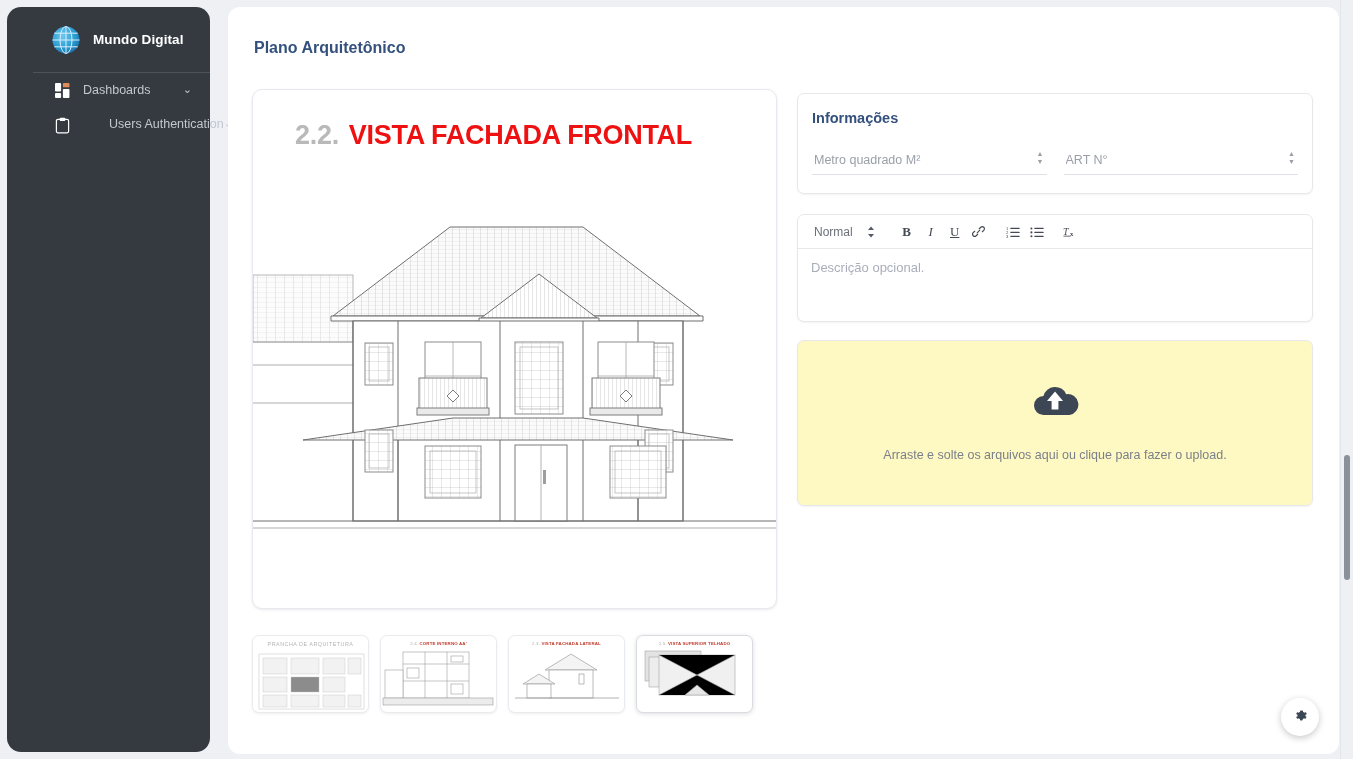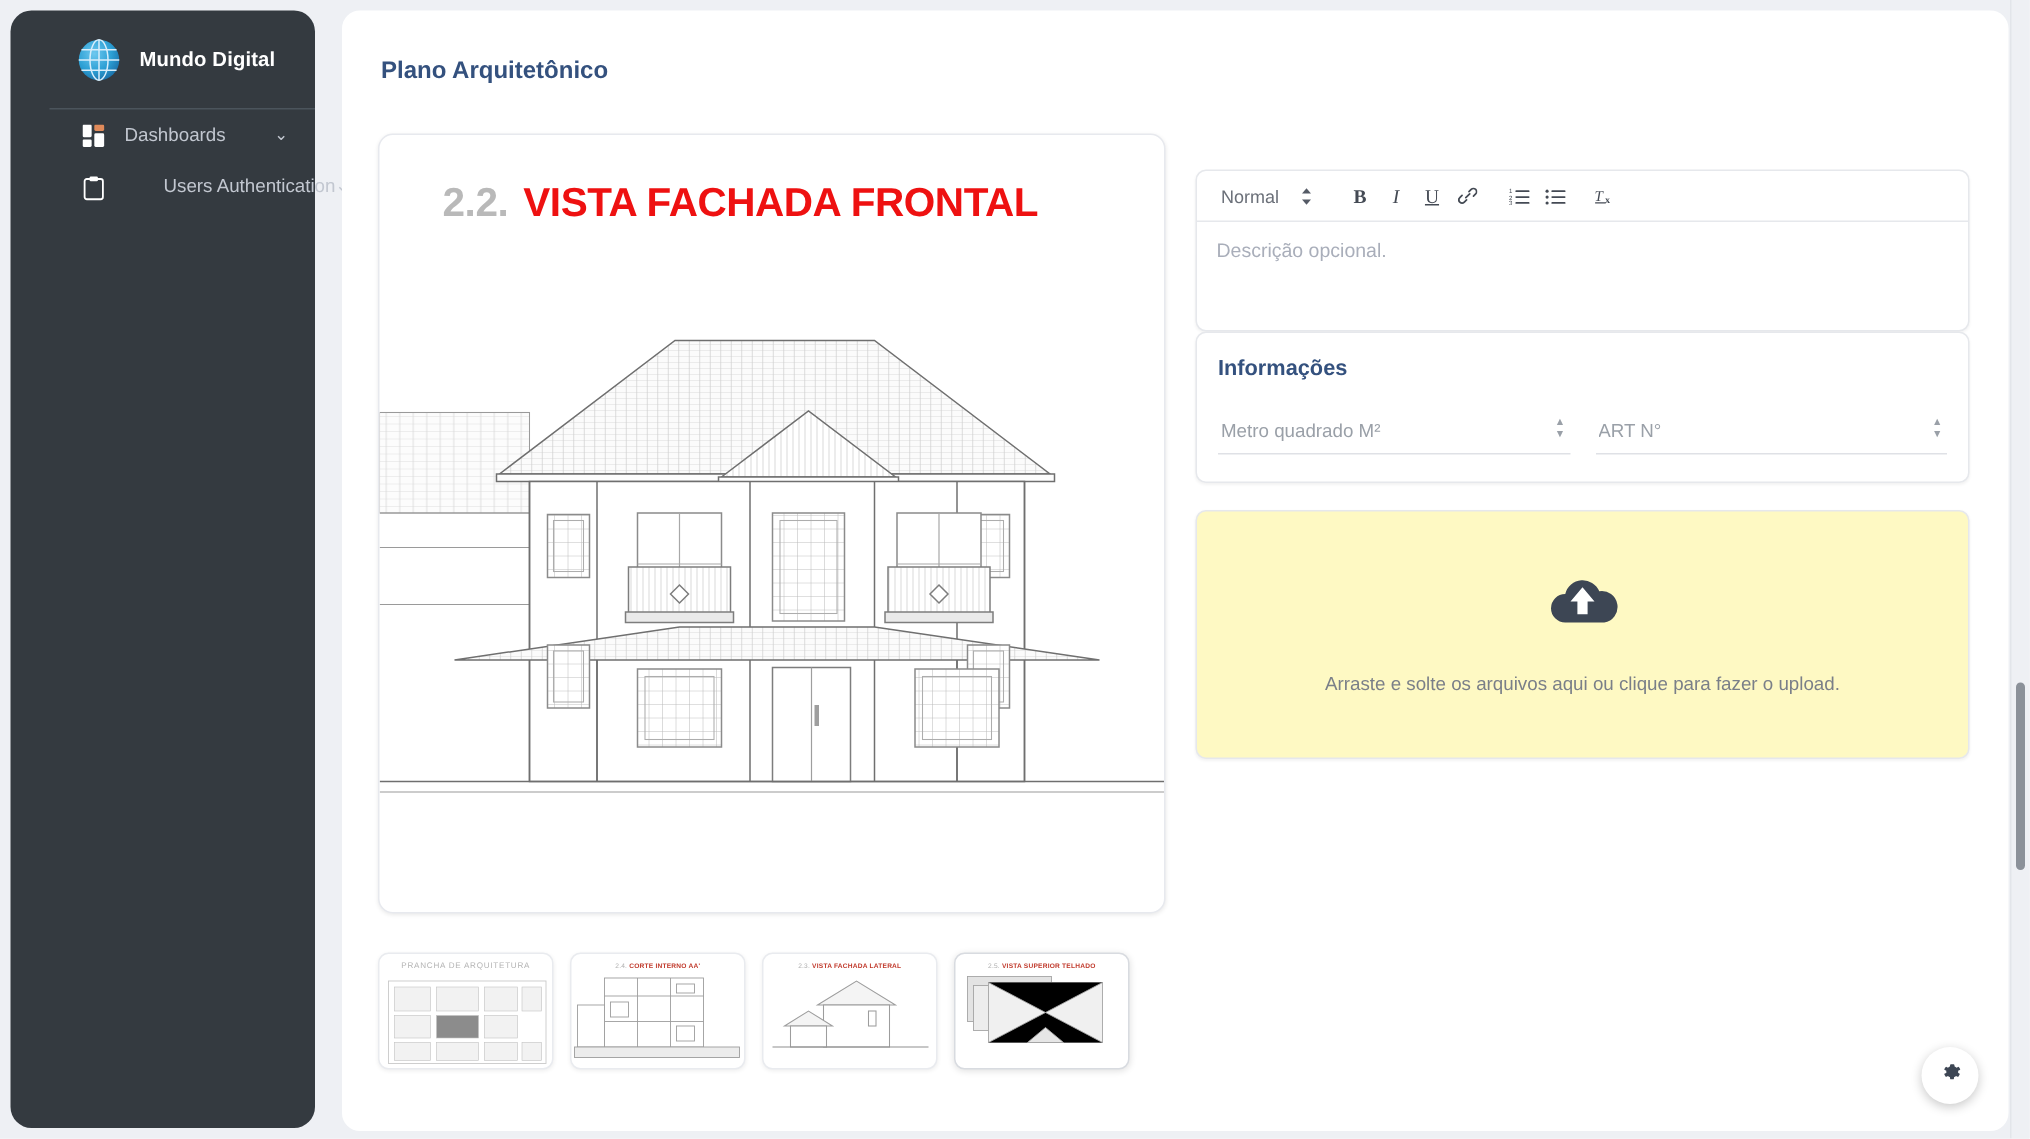--- a/index.html
+++ b/index.html
@@ -399,20 +399,40 @@
                   <path d="M48 48 L60 38 L72 48 Z" fill="#e6e6e6"></path>
                 </g>
               </svg>
             </div>
 
           </div>
         </div>
 
         <div class="col-right">
 
+          <div class="panel panel-info">
+            <div class="panel-title">Informações</div>
+            <div class="field-row">
+              <div class="field">
+                <input class="field-input" type="text" placeholder="Metro quadrado M²" style="">
+                <span class="spinner">
+                  <span>▲</span>
+                  <span>▼</span>
+                </span>
+              </div>
+              <div class="field">
+                <input class="field-input" type="text" placeholder="ART N°" style="">
+                <span class="spinner">
+                  <span>▲</span>
+                  <span>▼</span>
+                </span>
+              </div>
+            </div>
+          </div>
+
           <div class="panel panel-editor">
             <div class="ql-toolbar">
               <div class="ql-picker">
                 <span>Normal</span>
                 <span class="arrows">
                   <svg viewBox="0 0 8 12" width="8" height="12">
                     <path d="M4 0.5 L7 4 H1 Z" fill="#555b66"></path>
                     <path d="M4 11.5 L7 8 H1 Z" fill="#555b66"></path>
                   </svg>
                 </span>
@@ -466,40 +486,20 @@
                     <text x="0" y="11" font-size="12" font-style="italic">T</text>
                     <text x="8.5" y="12.5" font-size="8" font-weight="bold">x</text>
                   </g>
                   <path d="M0.5 12.6 H9" stroke="#444a54" stroke-width="1"></path>
                 </svg>
               </div>
             </div>
             <div class="ql-editor">Descrição opcional.</div>
           </div>
 
-          <div class="panel panel-info">
-            <div class="panel-title">Informações</div>
-            <div class="field-row">
-              <div class="field">
-                <input class="field-input" type="text" placeholder="Metro quadrado M²" style="">
-                <span class="spinner">
-                  <span>▲</span>
-                  <span>▼</span>
-                </span>
-              </div>
-              <div class="field">
-                <input class="field-input" type="text" placeholder="ART N°" style="">
-                <span class="spinner">
-                  <span>▲</span>
-                  <span>▼</span>
-                </span>
-              </div>
-            </div>
-          </div>
-
           <div class="dropzone">
             <span>
               <svg viewBox="0 0 48 34" width="48" height="34">
                 <path d="M38.5 31 H12.5 A9.5 9.5 0 0 1 12.5 12 A12 12 0 0 1 35.2 10.2 A8.5 8.5 0 0 1 38.5 31 Z" fill="#3d4654"></path>
                 <path d="M24 7.5 L32 17 H27.4 V25.5 H20.6 V17 H16 Z" fill="#ffffff"></path>
               </svg>
             </span>
             <div class="dz-text">Arraste e solte os arquivos aqui ou clique para fazer o upload.</div>
           </div>
 

